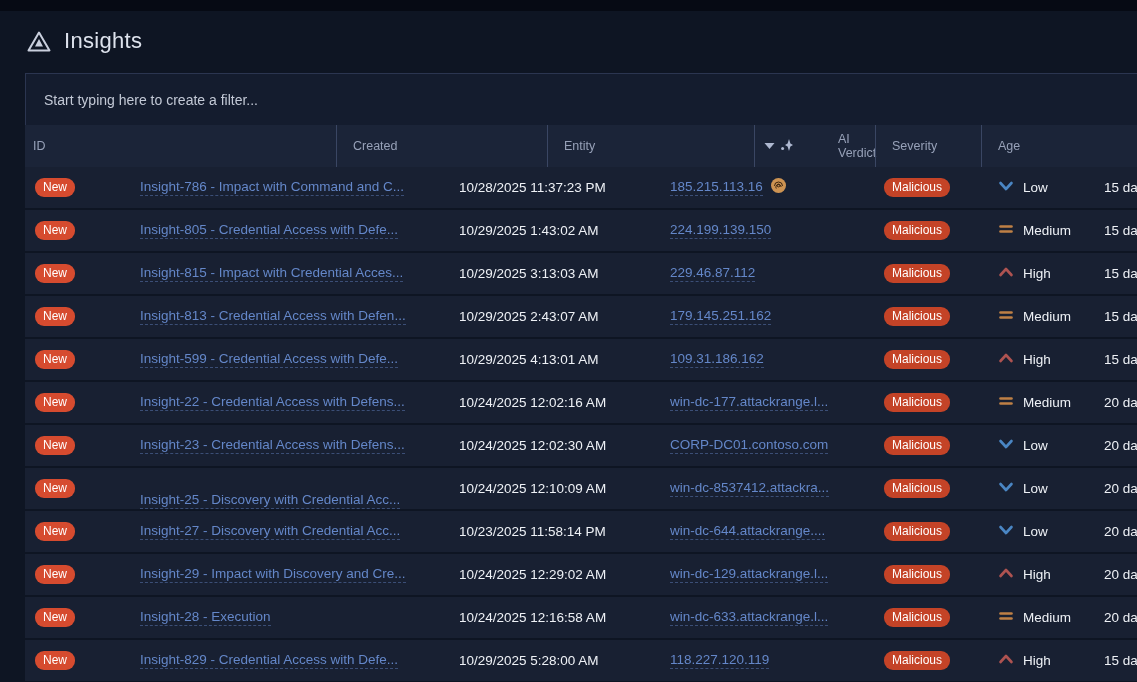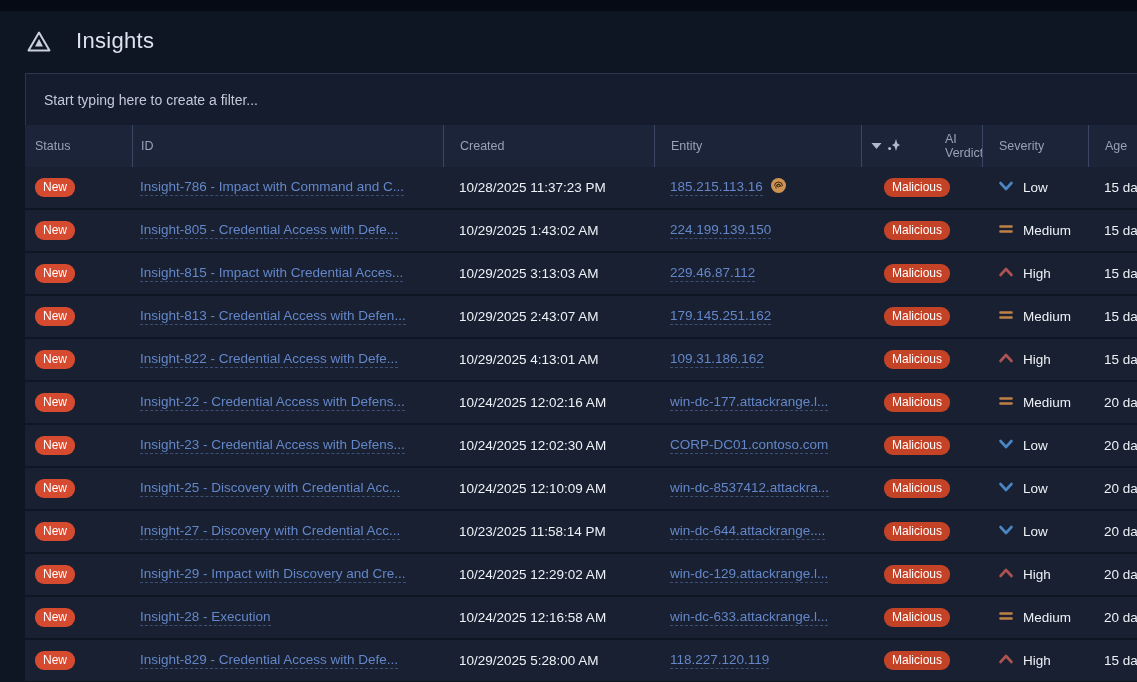--- a/index.html
+++ b/index.html
@@ -8,21 +8,21 @@
     background: var(--page-bg);
     font-family: "Liberation Sans", sans-serif;
     position: relative;
   }
   .topbar {
     position: absolute; top: 0; left: 0; width: 100%; height: 11px;
     background: var(--topbar-bg);
   }
   .title-row {
     position: absolute; top: 28px; left: 27px;
-    display: flex; align-items: center; gap: 25px;
+    display: flex; align-items: center; gap: 13px;
   }
   .title-row h1 {
     color: var(--title-color); font-size: 22px; font-weight: 400; letter-spacing: .3px;
   }
   .container {
     position: absolute; left: 25px; top: 73px; width: 1185px;
   }
   .filter-box {
     width: 100%; height: 52px;
     background: var(--filter-bg);
@@ -91,23 +91,20 @@
     </svg>
   </span>
   <h1>Insights</h1>
 </div>
 
 <div class="container">
   <div class="filter-box">
     <input type="text" value="" placeholder="Start typing here to create a filter..." style="">
   </div>
   <div class="thead">
-      <div class="th col-status">
-        <span>Status</span>
-      </div>
       <div class="th col-id">
         <span>ID</span>
       </div>
       <div class="th col-created">
         <span>Created</span>
       </div>
       <div class="th col-entity">
         <span>Entity</span>
       </div>
       <div class="th col-verdict" style="padding-left: 9px;">
@@ -242,21 +239,21 @@
             <span>Medium</span>
           </span>
         </div>
         <div class="cell col-age cell-age">15 days</div>
       </div>
       <div class="row">
         <div class="cell col-status" style="padding-left: 10px;">
           <span class="badge badge-new">New</span>
         </div>
         <div class="cell col-id" style="padding-left: 8px;">
-          <a class="link" href="#">Insight-822 - Credential Access with Defe...</a>
+          <a class="link" href="#">Insight-599 - Credential Access with Defe...</a>
         </div>
         <div class="cell col-created cell-created">10/29/2025 4:13:01 AM</div>
         <div class="cell col-entity">
           <span class="entity-wrap">
             <a class="link" href="#">109.31.186.162</a>
           </span>
         </div>
         <div class="cell col-verdict" style="padding-left: 9px;">
           <span class="badge badge-verdict">Malicious</span>
         </div>
@@ -320,21 +317,21 @@
               </svg></span>
             <span>Low</span>
           </span>
         </div>
         <div class="cell col-age cell-age">20 days</div>
       </div>
       <div class="row">
         <div class="cell col-status" style="padding-left: 10px;">
           <span class="badge badge-new">New</span>
         </div>
-        <div class="cell col-id" style="padding-left: 8px;">
+        <div class="cell col-id" style="padding-left: 8px; align-items: flex-end;">
           <a class="link" href="#">Insight-25 - Discovery with Credential Acc...</a>
         </div>
         <div class="cell col-created cell-created">10/24/2025 12:10:09 AM</div>
         <div class="cell col-entity">
           <span class="entity-wrap">
             <a class="link" href="#">win-dc-8537412.attackra...</a>
           </span>
         </div>
         <div class="cell col-verdict" style="padding-left: 9px;">
           <span class="badge badge-verdict">Malicious</span>

